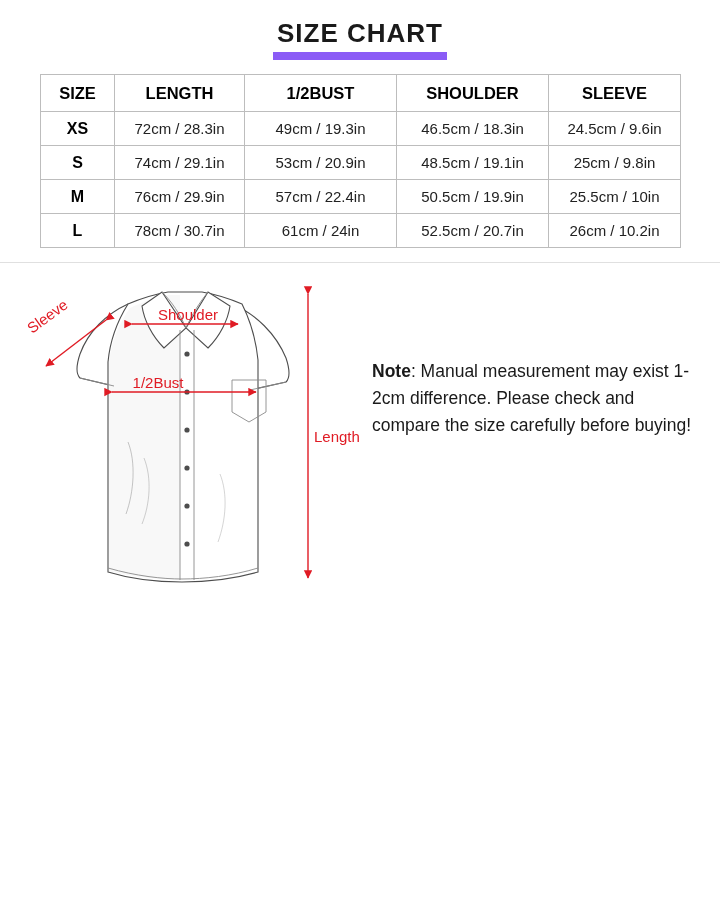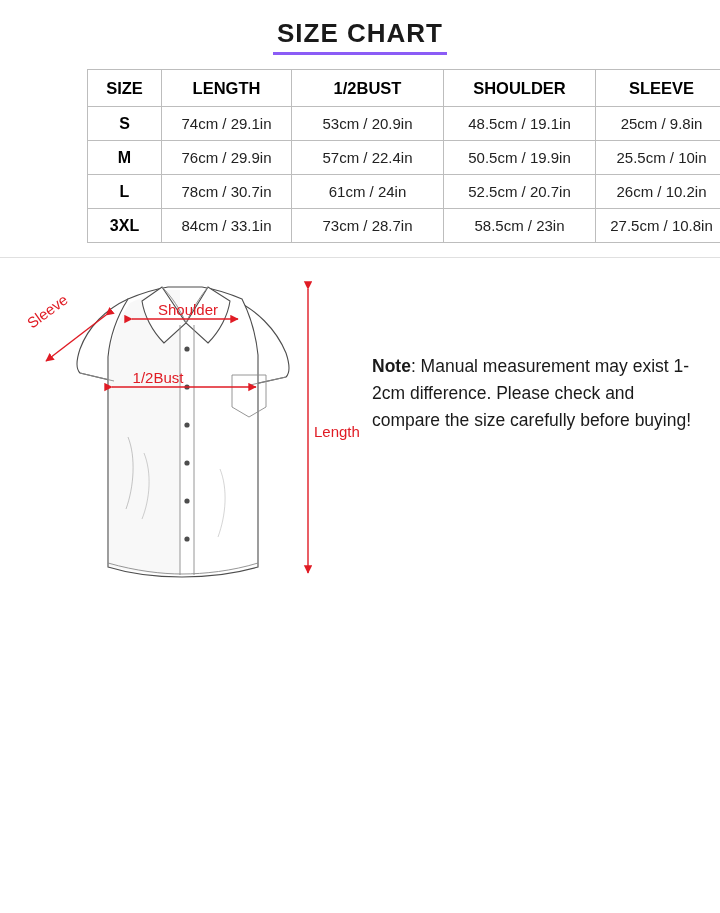--- a/index.html
+++ b/index.html
@@ -19,28 +19,27 @@
   
   .title-wrap {
     text-align: center;
     padding-top: 18px;
   }
   .title {
     display: inline-block;
     font-size: 26px;
     font-weight: bold;
     letter-spacing: 1px;
-    border-bottom: 3px solid #8b5cf6;
+    border-bottom: 8px solid #8b5cf6;
     padding: 0 4px 3px 4px;
   }
 
   
   .table-wrap {
     padding: 14px 40px 0 40px;
-    margin-left: 47px;
   }
   table.size-chart {
     width: 640px;
     border-collapse: collapse;
     table-layout: fixed;
   }
   table.size-chart th,
   table.size-chart td {
     border: 1px solid #bdbdbd;
     text-align: center;
@@ -142,46 +141,46 @@
       <tr>
         <th>SIZE</th>
         <th>LENGTH</th>
         <th>1/2BUST</th>
         <th>SHOULDER</th>
         <th>SLEEVE</th>
       </tr>
     </thead>
     <tbody>
       <tr>
+        <td>XS</td>
+        <td>72cm / 28.3in</td>
+        <td>49cm / 19.3in</td>
+        <td>46.5cm / 18.3in</td>
+        <td>24.5cm / 9.6in</td>
+      </tr>
+      <tr>
         <td>S</td>
         <td>74cm / 29.1in</td>
         <td>53cm / 20.9in</td>
         <td>48.5cm / 19.1in</td>
         <td>25cm / 9.8in</td>
       </tr>
       <tr>
         <td>M</td>
         <td>76cm / 29.9in</td>
         <td>57cm / 22.4in</td>
         <td>50.5cm / 19.9in</td>
         <td>25.5cm / 10in</td>
       </tr>
       <tr>
         <td>L</td>
         <td>78cm / 30.7in</td>
         <td>61cm / 24in</td>
         <td>52.5cm / 20.7in</td>
         <td>26cm / 10.2in</td>
-      </tr>
-      <tr>
-        <td>3XL</td>
-        <td>84cm / 33.1in</td>
-        <td>73cm / 28.7in</td>
-        <td>58.5cm / 23in</td>
-        <td>27.5cm / 10.8in</td>
       </tr>
     </tbody>
   </table>
 </div>
 
 <div class="lower">
   <div class="divider"></div>
 
   <div class="shirt-area">
     <svg width="350" height="360" viewBox="0 0 350 360" xmlns="http://www.w3.org/2000/svg">

